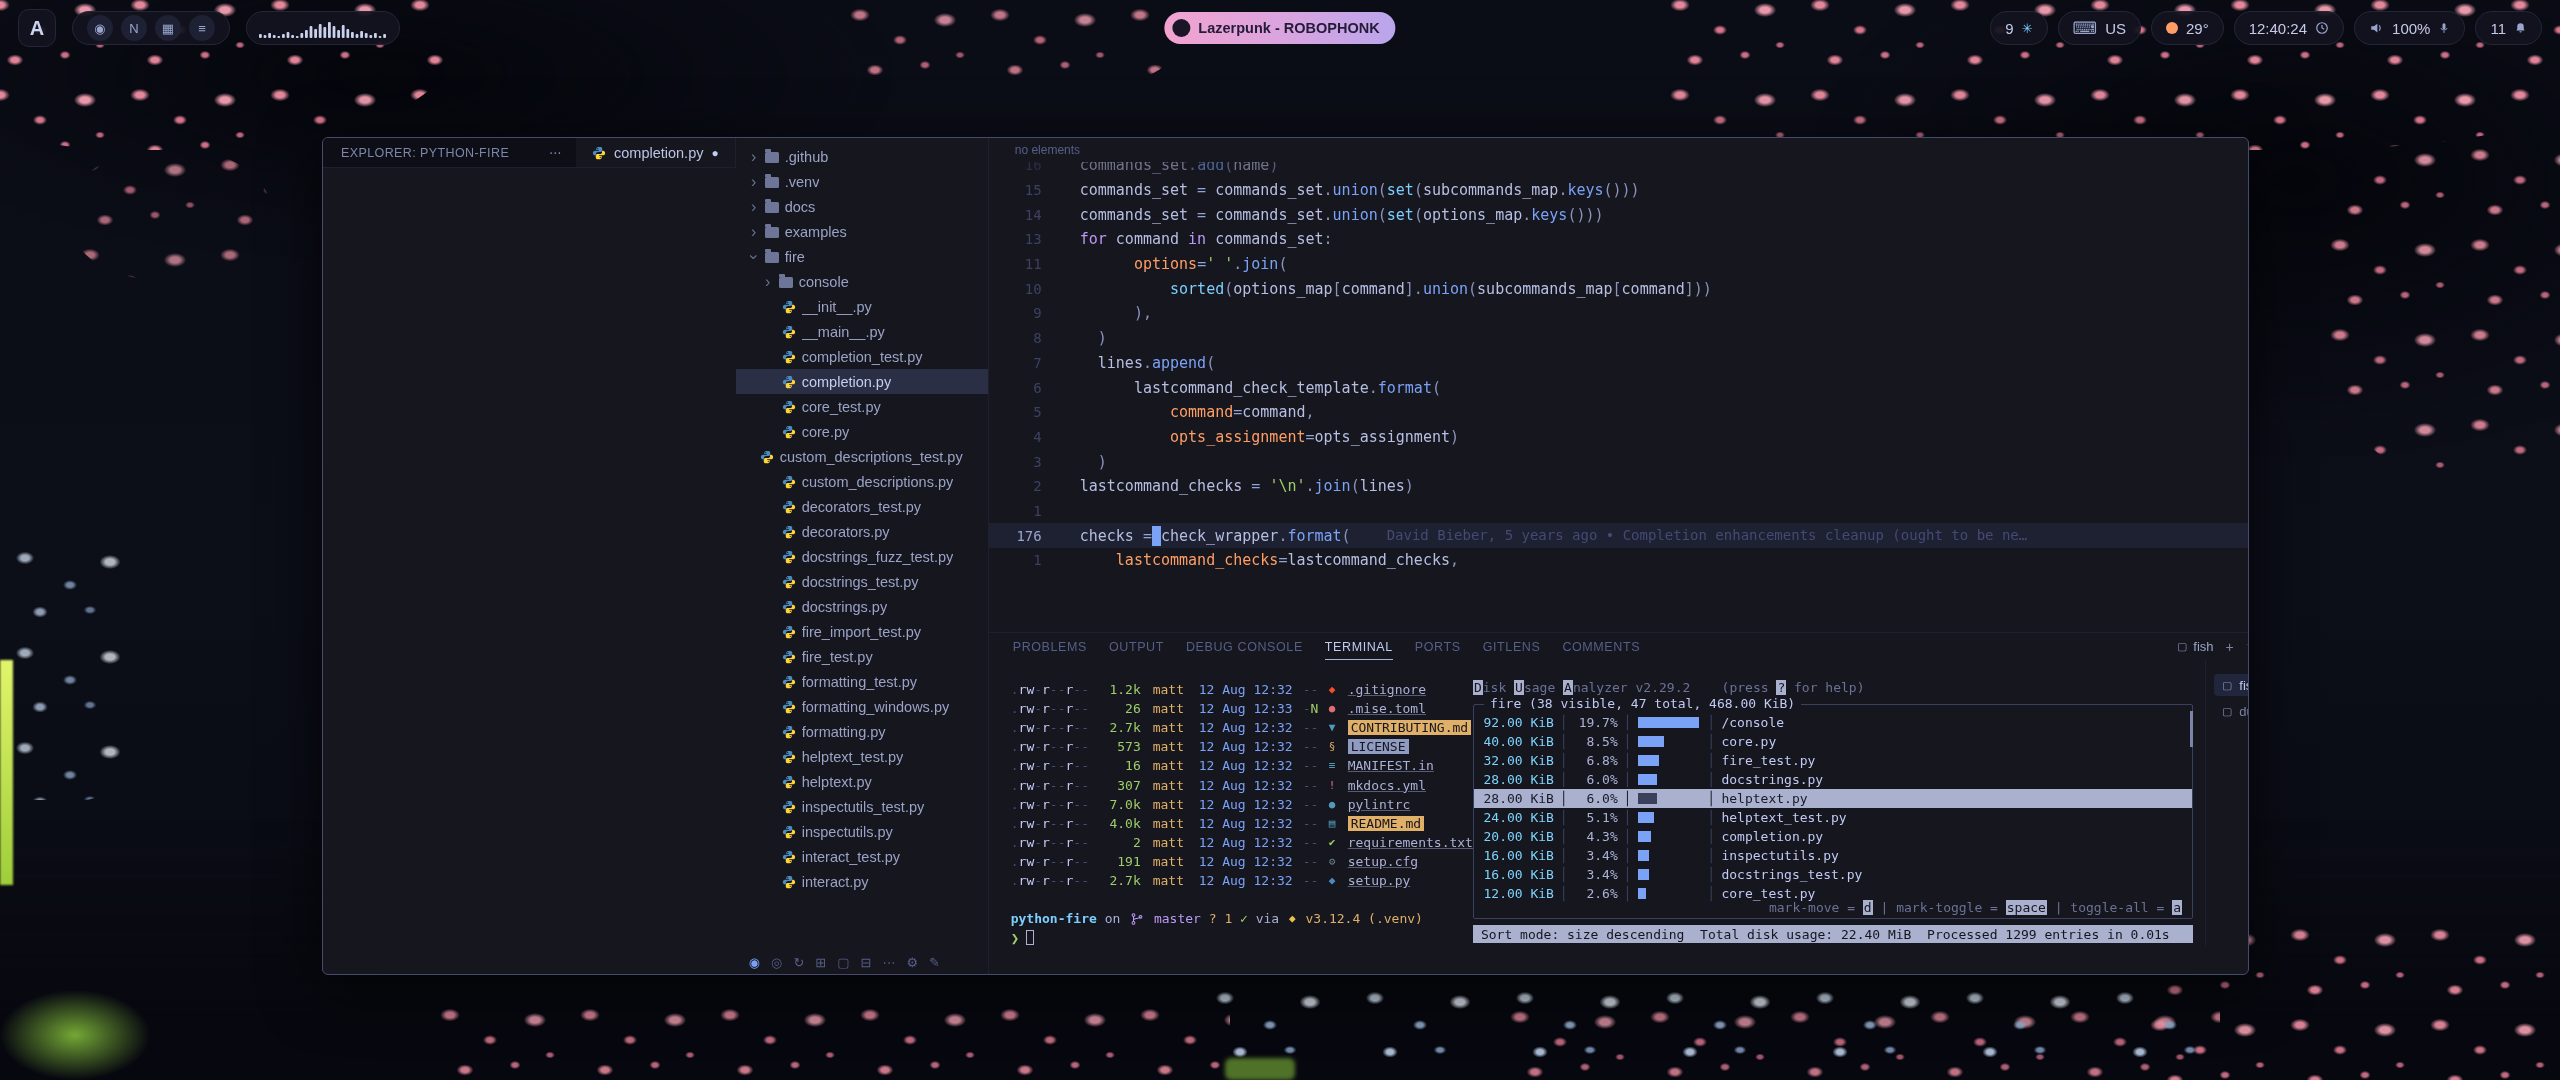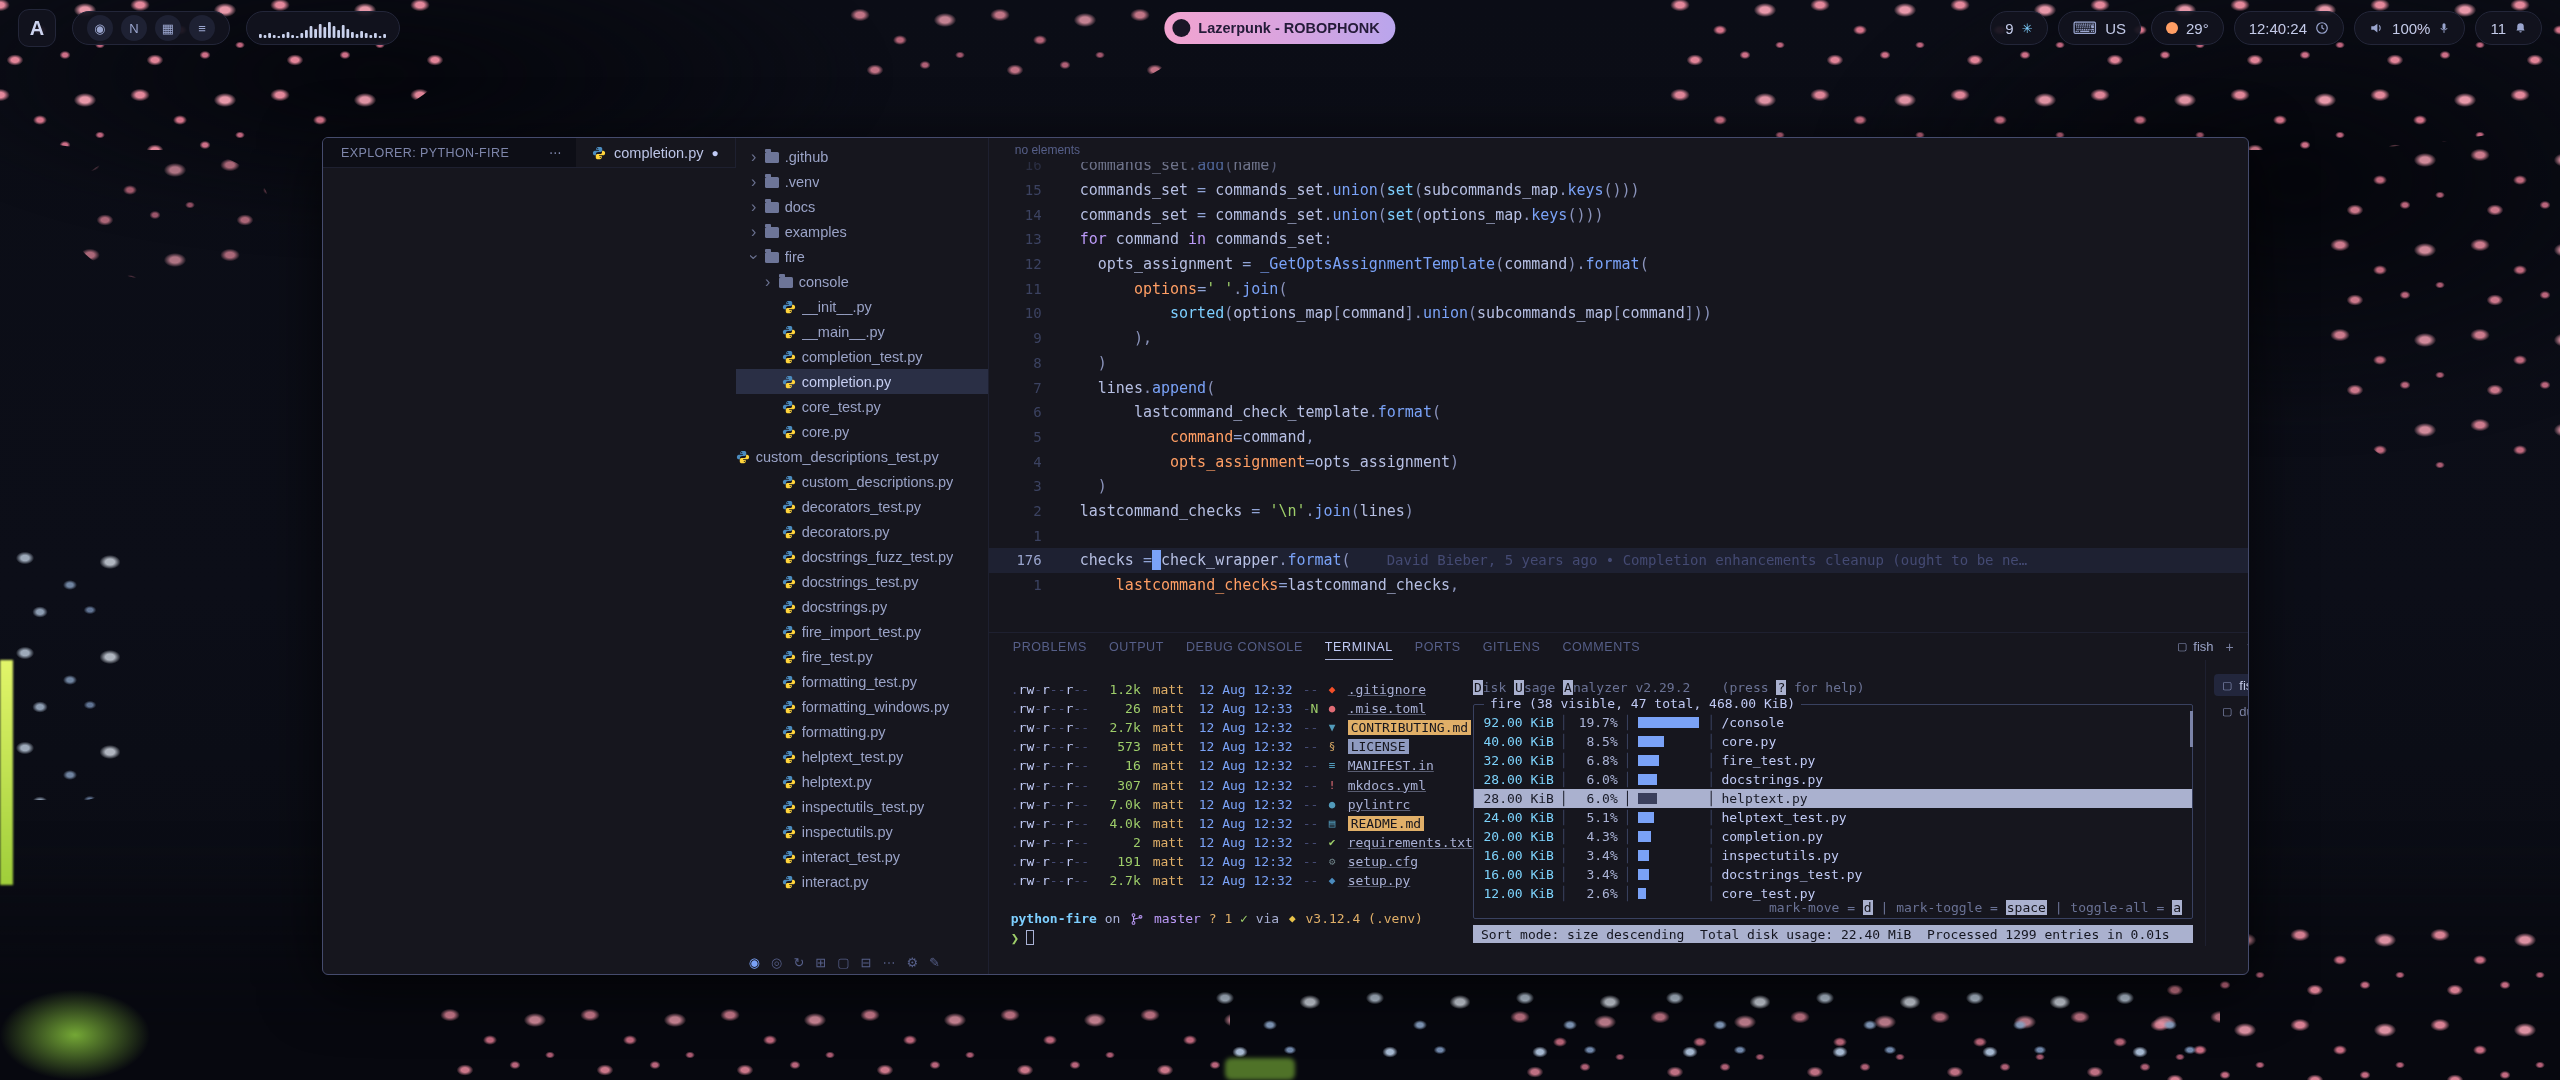--- a/index.html
+++ b/index.html
@@ -345,21 +345,21 @@
             </svg>
             <span class="tree-label">core_test.py</span>
           </div>
           <div class="tree-item" style="padding-left: 46px;">
             <svg class="py-ico" viewBox="0 0 16 16">
               <path fill="#4b8bbe" d="M7.8 1C6.2 1 4.9 1.6 4.9 3v1.6h3v.7H3.3C1.9 5.3 1 6.4 1 8s.9 2.7 2.3 2.7h1.2V9c0-1.4 1.2-2.2 2.5-2.2h2.8c1.1 0 1.9-.9 1.9-2V3c0-1.3-1-2-2.3-2H7.8zM6.5 2.4a.7.7 0 1 1 0 1.4.7.7 0 0 1 0-1.4z"></path>
               <path fill="#ffd43b" d="M8.2 15c1.6 0 2.9-.6 2.9-2v-1.6h-3v-.7h4.6c1.4 0 2.3-1.1 2.3-2.7s-.9-2.7-2.3-2.7h-1.2V7c0 1.4-1.2 2.2-2.5 2.2H6.2c-1.1 0-1.9.9-1.9 2V13c0 1.3 1 2 2.3 2h1.6zm1.3-1.4a.7.7 0 1 1 0-1.4.7.7 0 0 1 0 1.4z"></path>
             </svg>
             <span class="tree-label">core.py</span>
           </div>
-          <div class="tree-item" style="">
+          <div class="tree-item" style=" margin-left: 24px;">
             <svg class="py-ico" viewBox="0 0 16 16">
               <path fill="#4b8bbe" d="M7.8 1C6.2 1 4.9 1.6 4.9 3v1.6h3v.7H3.3C1.9 5.3 1 6.4 1 8s.9 2.7 2.3 2.7h1.2V9c0-1.4 1.2-2.2 2.5-2.2h2.8c1.1 0 1.9-.9 1.9-2V3c0-1.3-1-2-2.3-2H7.8zM6.5 2.4a.7.7 0 1 1 0 1.4.7.7 0 0 1 0-1.4z"></path>
               <path fill="#ffd43b" d="M8.2 15c1.6 0 2.9-.6 2.9-2v-1.6h-3v-.7h4.6c1.4 0 2.3-1.1 2.3-2.7s-.9-2.7-2.3-2.7h-1.2V7c0 1.4-1.2 2.2-2.5 2.2H6.2c-1.1 0-1.9.9-1.9 2V13c0 1.3 1 2 2.3 2h1.6zm1.3-1.4a.7.7 0 1 1 0-1.4.7.7 0 0 1 0 1.4z"></path>
             </svg>
             <span class="tree-label">custom_descriptions_test.py</span>
           </div>
           <div class="tree-item" style="padding-left: 46px;">
             <svg class="py-ico" viewBox="0 0 16 16">
               <path fill="#4b8bbe" d="M7.8 1C6.2 1 4.9 1.6 4.9 3v1.6h3v.7H3.3C1.9 5.3 1 6.4 1 8s.9 2.7 2.3 2.7h1.2V9c0-1.4 1.2-2.2 2.5-2.2h2.8c1.1 0 1.9-.9 1.9-2V3c0-1.3-1-2-2.3-2H7.8zM6.5 2.4a.7.7 0 1 1 0 1.4.7.7 0 0 1 0-1.4z"></path>
               <path fill="#ffd43b" d="M8.2 15c1.6 0 2.9-.6 2.9-2v-1.6h-3v-.7h4.6c1.4 0 2.3-1.1 2.3-2.7s-.9-2.7-2.3-2.7h-1.2V7c0 1.4-1.2 2.2-2.5 2.2H6.2c-1.1 0-1.9.9-1.9 2V13c0 1.3 1 2 2.3 2h1.6zm1.3-1.4a.7.7 0 1 1 0-1.4.7.7 0 0 1 0 1.4z"></path>
@@ -493,21 +493,20 @@
     </div>
 
     <div class="main">
       <div class="breadcrumb">no elements</div>
       <div class="code-area">
         <div id="code-lines">
             <div class="code-line dimline"><span class="gutter">16</span><span class="code-text"><span class="tok-v">commands_set</span><span class="tok-d">.</span><span class="tok-f">add</span><span class="tok-d">(</span><span class="tok-v">name</span><span class="tok-d">)</span></span></div>
             <div class="code-line"><span class="gutter">15</span><span class="code-text"><span class="tok-v">commands_set</span><span class="tok-o"> = </span><span class="tok-v">commands_set</span><span class="tok-d">.</span><span class="tok-f">union</span><span class="tok-d">(</span><span class="tok-b">set</span><span class="tok-d">(</span><span class="tok-v">subcommands_map</span><span class="tok-d">.</span><span class="tok-f">keys</span><span class="tok-d">()))</span></span></div>
             <div class="code-line"><span class="gutter">14</span><span class="code-text"><span class="tok-v">commands_set</span><span class="tok-o"> = </span><span class="tok-v">commands_set</span><span class="tok-d">.</span><span class="tok-f">union</span><span class="tok-d">(</span><span class="tok-b">set</span><span class="tok-d">(</span><span class="tok-v">options_map</span><span class="tok-d">.</span><span class="tok-f">keys</span><span class="tok-d">()))</span></span></div>
             <div class="code-line"><span class="gutter">13</span><span class="code-text"><span class="tok-k">for</span><span class="tok-v"> command </span><span class="tok-k">in</span><span class="tok-v"> commands_set</span><span class="tok-d">:</span></span></div>
-            <div class="code-line"><span class="gutter">12</span><span class="code-text"><span class="tok-v">  opts_assignment</span><span class="tok-o"> = </span><span class="tok-f">_GetOptsAssignmentTemplate</span><span class="tok-d">(</span><span class="tok-v">command</span><span class="tok-d">).</span><span class="tok-f">format</span><span class="tok-d">(</span></span></div>
             <div class="code-line"><span class="gutter">11</span><span class="code-text"><span class="tok-p">      options</span><span class="tok-o">=</span><span class="tok-s">' '</span><span class="tok-d">.</span><span class="tok-f">join</span><span class="tok-d">(</span></span></div>
             <div class="code-line"><span class="gutter">10</span><span class="code-text"><span class="tok-d">          </span><span class="tok-b">sorted</span><span class="tok-d">(</span><span class="tok-v">options_map</span><span class="tok-d">[</span><span class="tok-v">command</span><span class="tok-d">].</span><span class="tok-f">union</span><span class="tok-d">(</span><span class="tok-v">subcommands_map</span><span class="tok-d">[</span><span class="tok-v">command</span><span class="tok-d">]))</span></span></div>
             <div class="code-line"><span class="gutter">9</span><span class="code-text"><span class="tok-d">      ),</span></span></div>
             <div class="code-line"><span class="gutter">8</span><span class="code-text"><span class="tok-d">  )</span></span></div>
             <div class="code-line"><span class="gutter">7</span><span class="code-text"><span class="tok-v">  lines</span><span class="tok-d">.</span><span class="tok-f">append</span><span class="tok-d">(</span></span></div>
             <div class="code-line"><span class="gutter">6</span><span class="code-text"><span class="tok-v">      lastcommand_check_template</span><span class="tok-d">.</span><span class="tok-f">format</span><span class="tok-d">(</span></span></div>
             <div class="code-line"><span class="gutter">5</span><span class="code-text"><span class="tok-p">          command</span><span class="tok-o">=</span><span class="tok-v">command</span><span class="tok-d">,</span></span></div>
             <div class="code-line"><span class="gutter">4</span><span class="code-text"><span class="tok-p">          opts_assignment</span><span class="tok-o">=</span><span class="tok-v">opts_assignment</span><span class="tok-d">)</span></span></div>
             <div class="code-line"><span class="gutter">3</span><span class="code-text"><span class="tok-d">  )</span></span></div>
             <div class="code-line"><span class="gutter">2</span><span class="code-text"><span class="tok-v">lastcommand_checks</span><span class="tok-o"> = </span><span class="tok-s">'\n'</span><span class="tok-d">.</span><span class="tok-f">join</span><span class="tok-d">(</span><span class="tok-v">lines</span><span class="tok-d">)</span></span></div>

